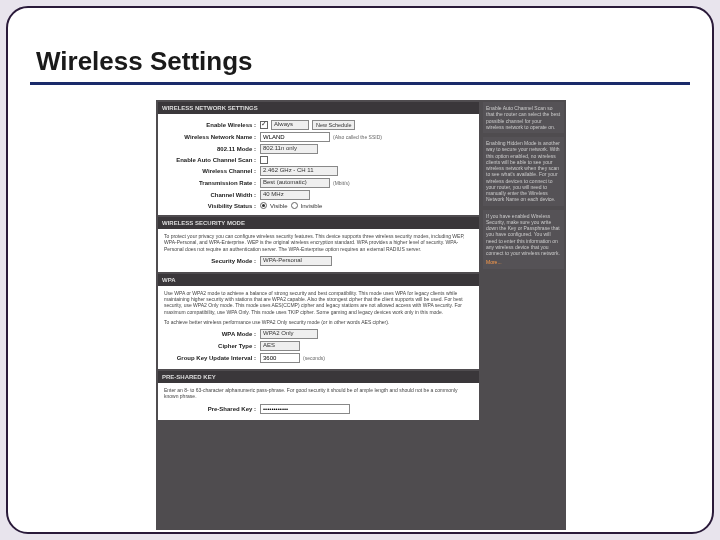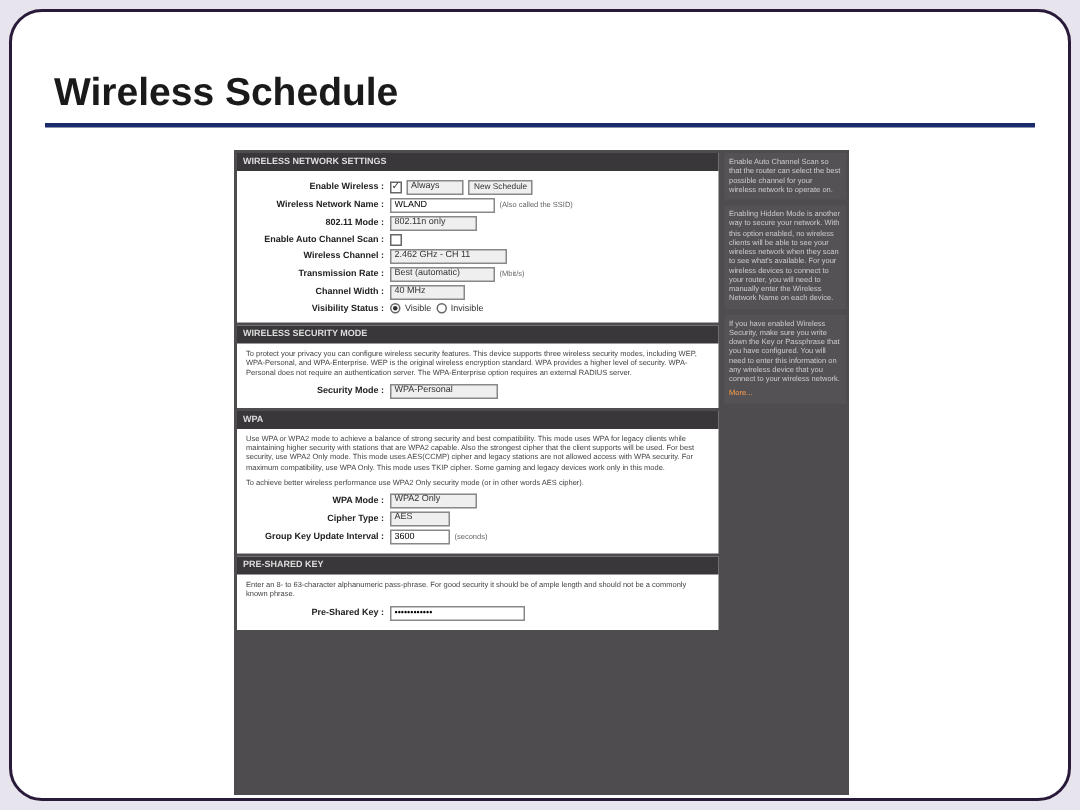--- a/index.html
+++ b/index.html
@@ -161,21 +161,21 @@
   .more-link {
     color: #ff9c4a;
     font-size: 5px;
     margin-top: 3px;
   }
 </style>
 </head>
 <body>
 
 <div class="slide-frame">
-  <div class="title">Wireless Schedule</div>
+  <div class="title">Wireless Settings</div>
   <div class="title-underline"></div>
 
   <div class="screenshot">
     <div class="main-col">
 
       <div class="panel">
         <div class="panel-hdr">WIRELESS NETWORK SETTINGS</div>
         <div class="panel-body">
 
           <div class="form-row">

